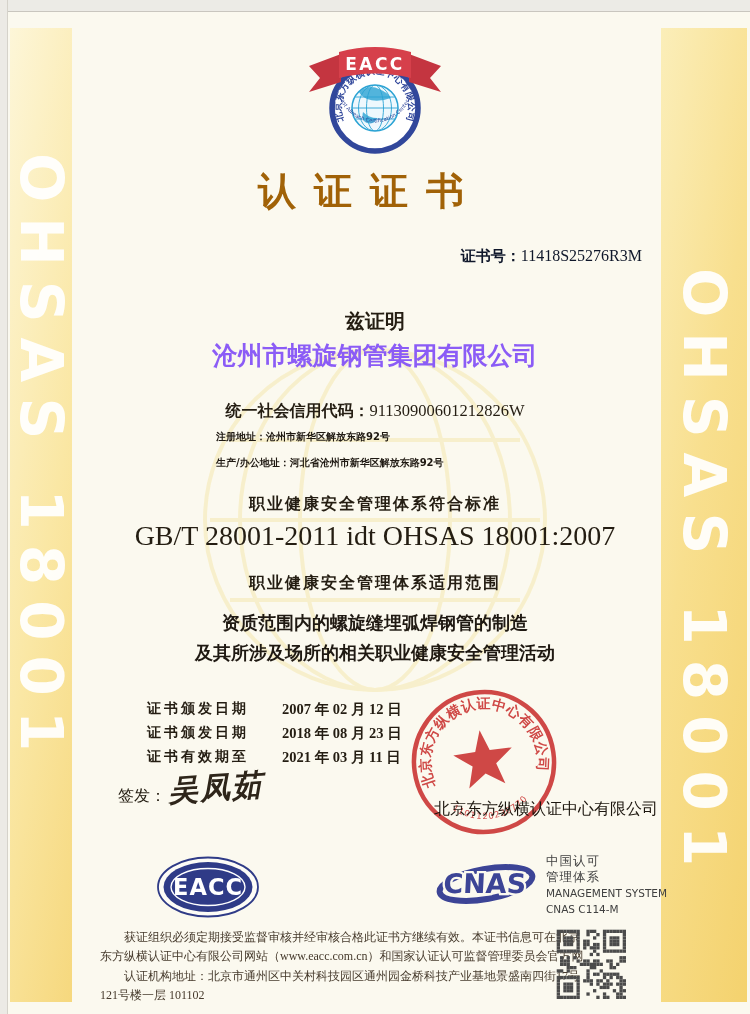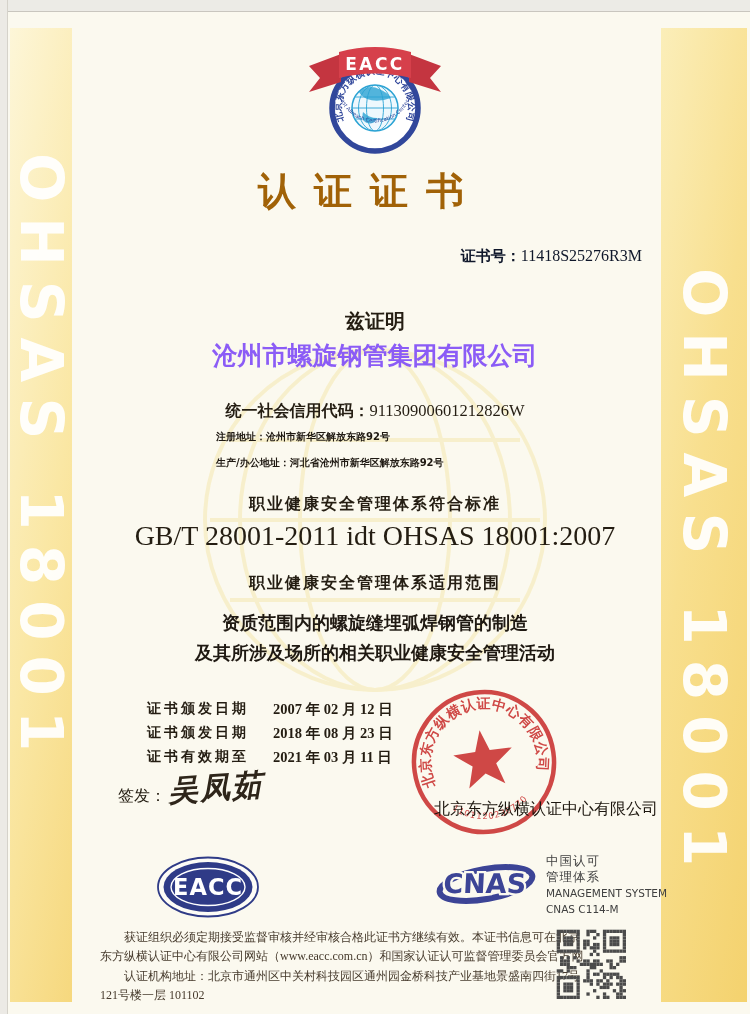--- a/index.html
+++ b/index.html
@@ -44,21 +44,21 @@
   .caption{font-size:16px;font-weight:bold;letter-spacing:2px;color:#241d12;}
   .std-caption{top:494px;}
   .std-code{top:520px;font-family:"Liberation Serif","DejaVu Serif",serif;font-size:28px;color:#241d12;}
   .scope-caption{top:573px;}
   .scope1{top:611px;font-size:18px;font-weight:bold;color:#1f1912;text-align:center;}
   .scope2{top:641px;font-size:18px;font-weight:bold;color:#1f1912;}
   
   .dates{left:147px;top:700px;}
   .date-row{display:flex;margin-bottom:5px;}
   .date-label{width:112px;font-size:14px;font-weight:600;letter-spacing:3px;color:#241d12;}
-  .date-value{margin-left:14px;font-family:"Liberation Serif","DejaVu Serif",serif;
+  .date-value{margin-left:23px;font-family:"Liberation Serif","DejaVu Serif",serif;
     font-size:14.5px;font-weight:600;color:#241d12;white-space:nowrap;}
   
   .sign-label{left:118px;top:786px;font-size:16px;color:#241d12;}
   .signature{left:168px;top:768px;font-size:30px;font-weight:bold;font-style:italic;
     letter-spacing:2px;color:#2e251a;transform:rotate(-4deg);}
   
   .seal{left:406px;top:684px;mix-blend-mode:multiply;opacity:.92;}
   .issuer-name{left:434px;top:799px;font-size:16px;color:#1c160e;white-space:nowrap;}
   
   .logo-top{left:293px;top:40px;}

